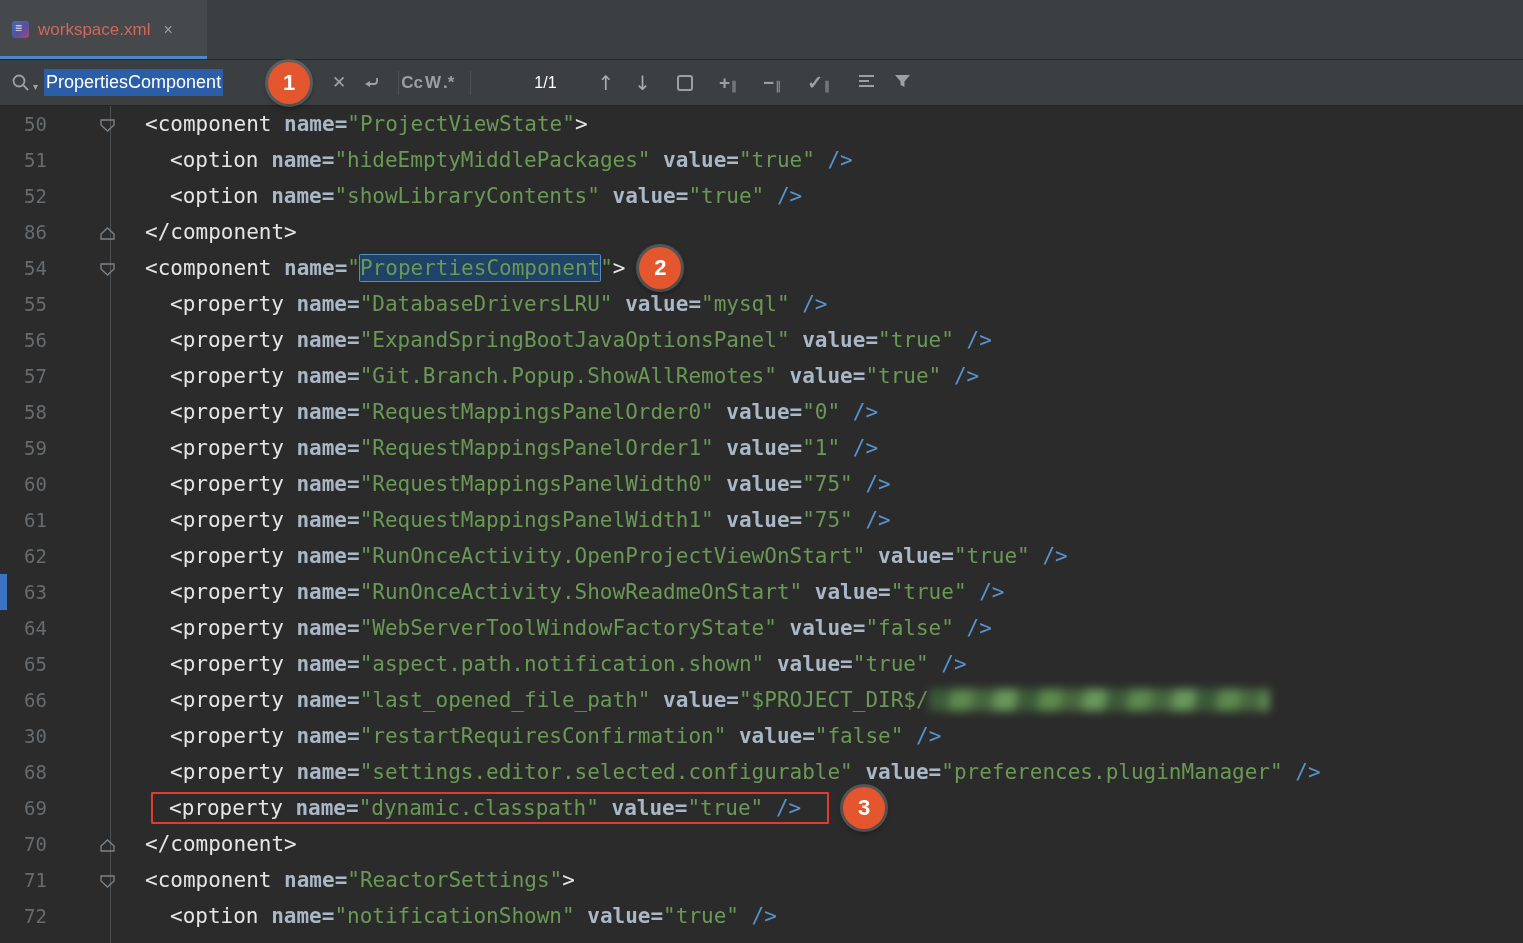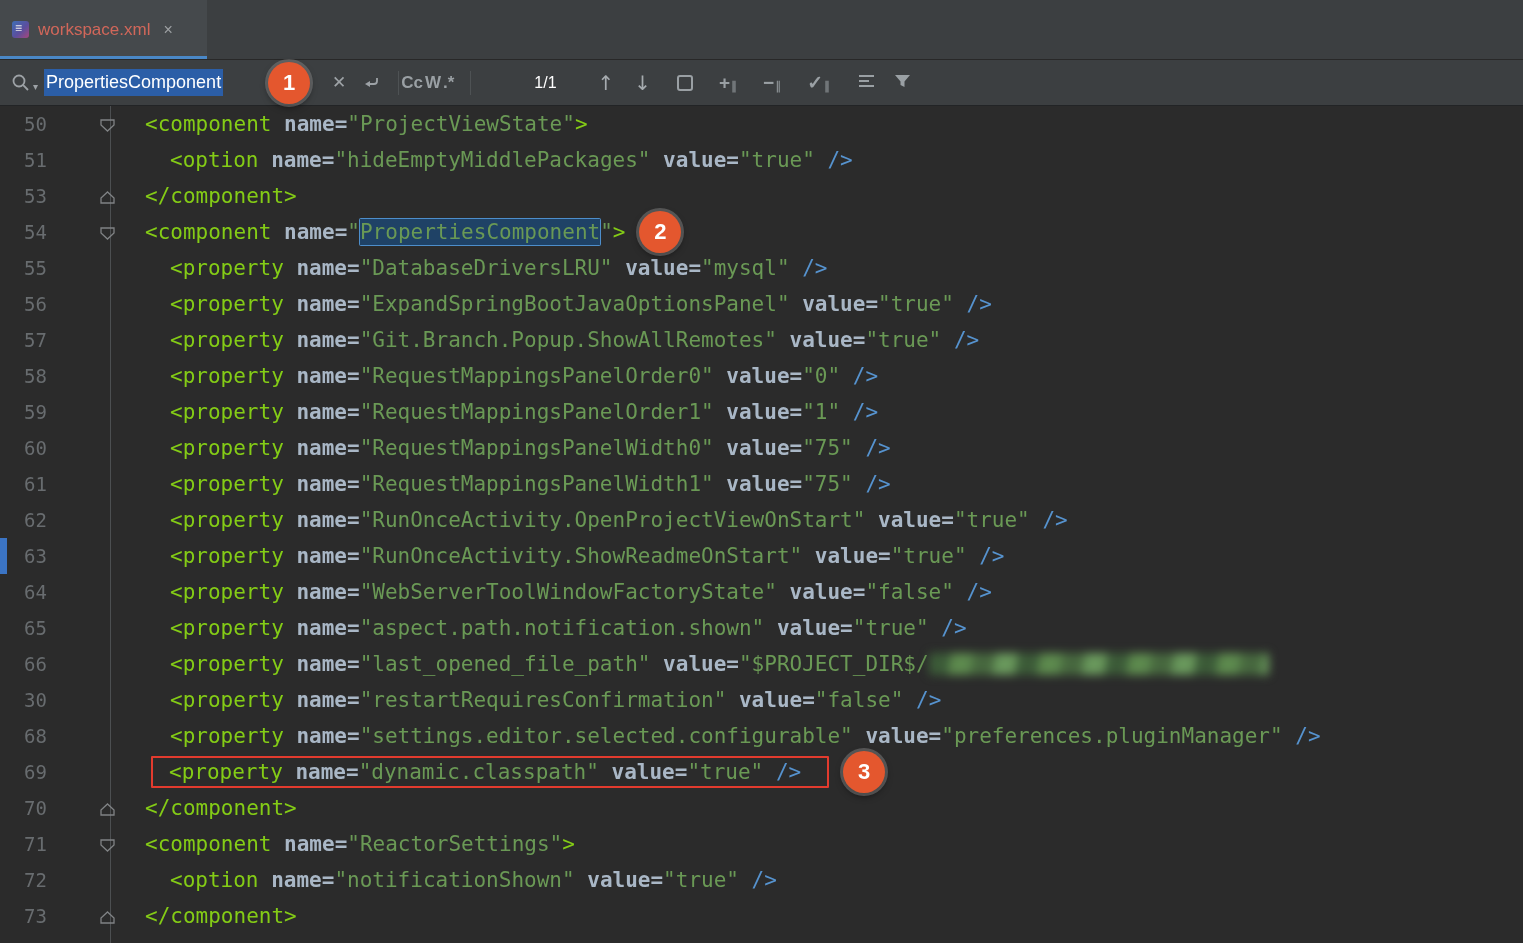--- a/index.html
+++ b/index.html
@@ -57,21 +57,21 @@
   .editor { position:relative; height:855px; background:#2b2b2b; overflow:hidden; }
   .fold-guide { position:absolute; left:110px; top:0; bottom:0; width:1px; background:#4c4f51; }
   .line { display:flex; height:36px; position:relative; }
   .line.caret-line::before {
     content:""; position:absolute; left:0; top:0; width:7px; height:36px; background:#3b74c4;
   }
   .ln { width:47px; flex:0 0 auto; text-align:right; color:#686c6f; font-size:19px; line-height:36px; }
   .fold { width:98px; flex:0 0 auto; position:relative; z-index:2; }
   .marker { position:absolute; left:53px; top:11px; width:15px; height:13px; }
   .code { white-space:pre; font-size:21px; line-height:36px; color:#a9b7c6; }
-  .tok-t { color:#84cc16; }
+  .tok-t { color:#e5e5e5; }
   .tok-a { color:#a9b7c6;font-weight:bold; }
   .tok-s { color:#6a9955; }
   .tok-c { color:#5693cf; }
   .tok-hl { background:#1f4266; box-shadow:0 0 0 1px #4d8ecb; border-radius:1px; padding:1px 0; }
   .code.boxed {
     margin-left:6px; border:2px solid #e23b2e; border-radius:1px;
     padding:0 26px 0 16px; height:32px; line-height:28px; margin-top:2px;
   }
   .redacted {
     display:inline-block; width:340px; height:22px; vertical-align:-4px; border-radius:3px;
@@ -178,21 +178,26 @@
             </svg></span>
         </div>
         <div class="code" style="padding-left: 0px;"><span class="tok-t">&lt;component</span><span class="tok-a"> name=</span><span class="tok-s">"ProjectViewState"</span><span class="tok-t">&gt;</span></div>
       </div>
       <div class="line">
         <div class="ln">51</div>
         <div class="fold"></div>
         <div class="code" style="padding-left: 25px;"><span class="tok-t">&lt;option</span><span class="tok-a"> name=</span><span class="tok-s">"hideEmptyMiddlePackages"</span><span class="tok-a"> value=</span><span class="tok-s">"true"</span><span class="tok-c"> /&gt;</span></div>
       </div>
       <div class="line">
-        <div class="ln">53</div>
+        <div class="ln">52</div>
+        <div class="fold"></div>
+        <div class="code" style="padding-left: 25px;"><span class="tok-t">&lt;option</span><span class="tok-a"> name=</span><span class="tok-s">"showLibraryContents"</span><span class="tok-a"> value=</span><span class="tok-s">"true"</span><span class="tok-c"> /&gt;</span></div>
+      </div>
+      <div class="line">
+        <div class="ln">86</div>
         <div class="fold">
           <span class="marker"><svg width="15" height="13">
               <path d="M1 12 H14 V7 L7.5 1 L1 7 Z" fill="none" stroke="#808385" stroke-width="1.3"></path>
             </svg></span>
         </div>
         <div class="code" style="padding-left: 0px;"><span class="tok-t">&lt;/component&gt;</span></div>
       </div>
       <div class="line">
         <div class="ln">54</div>
         <div class="fold">

